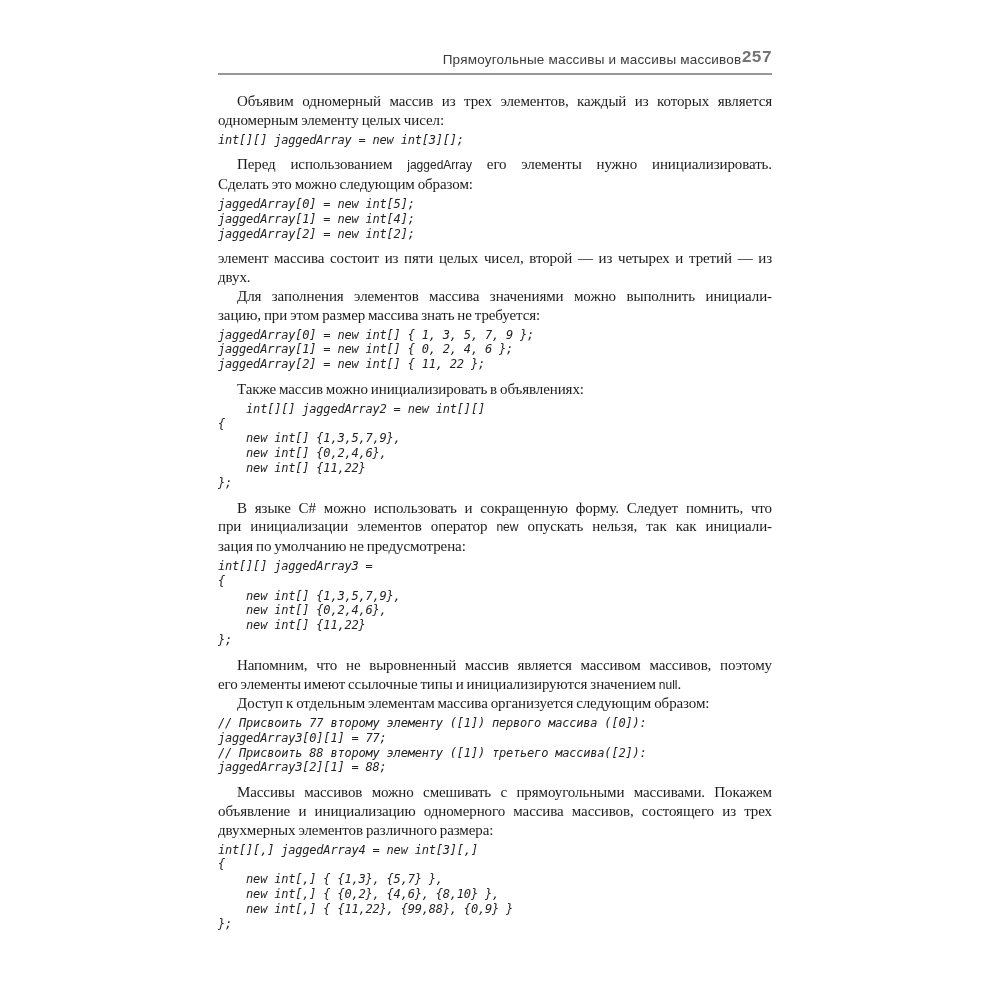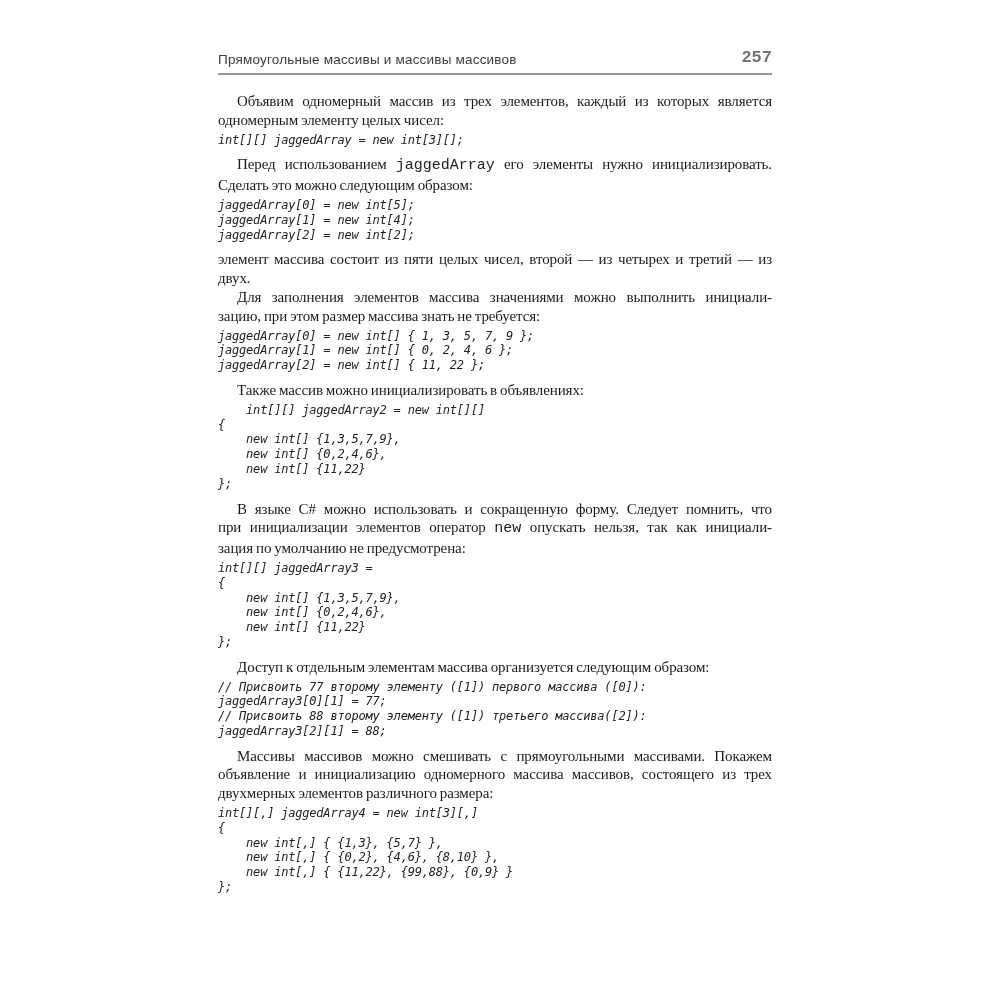--- a/index.html
+++ b/index.html
@@ -16,21 +16,21 @@
     overflow: hidden;
   }
   .page {
     position: absolute;
     left: 218px;
     top: 48px;
     width: 554px;
   }
   .page-header {
     display: flex;
-    justify-content: space-between;
+    justify-content: flex-end;
     align-items: flex-end;
     padding-bottom: 6px;
     border-bottom: 2px solid #989898;
   }
   .running-title {
     font-family: "Liberation Sans", sans-serif;
     font-size: 13.5px;
     color: #3c3c3c;
     letter-spacing: 0.2px;
   }
@@ -59,22 +59,22 @@
   .code-line {
     font-family: "DejaVu Sans Mono", monospace;
     font-size: 12px;
     line-height: 14.8px;
     white-space: pre;
     color: #222222;
     letter-spacing: -0.2px;
     font-style: italic;
   }
   .inline-code {
-    font-family: Liberation Mono, monospace;
-    font-size: 15px;
+    font-family: Liberation Sans, sans-serif;
+    font-size: 12px;
     letter-spacing: 0;
     word-spacing: 0;
     color: #222222;
   }
 </style>
 </head>
 <body>
 
 <div class="page">
   <div class="page-header">
@@ -129,20 +129,24 @@
       </div>
       <div class="code-block">
         <div class="code-line">int[][] jaggedArray3 =</div>
         <div class="code-line">{</div>
         <div class="code-line">    new int[] {1,3,5,7,9},</div>
         <div class="code-line">    new int[] {0,2,4,6},</div>
         <div class="code-line">    new int[] {11,22}</div>
         <div class="code-line">};</div>
       </div>
       <div class="paragraph">
+        <div class="text-line first jst">Напомним, что не выровненный массив является массивом массивов, поэтому</div>
+        <div class="text-line">его элементы имеют ссылочные типы и инициализируются значением <span class="inline-code">null</span>.</div>
+      </div>
+      <div class="paragraph">
         <div class="text-line first">Доступ к отдельным элементам массива организуется следующим образом:</div>
       </div>
       <div class="code-block">
         <div class="code-line">// Присвоить 77 второму элементу ([1]) первого массива ([0]):</div>
         <div class="code-line">jaggedArray3[0][1] = 77;</div>
         <div class="code-line">// Присвоить 88 второму элементу ([1]) третьего массива([2]):</div>
         <div class="code-line">jaggedArray3[2][1] = 88;</div>
       </div>
       <div class="paragraph">
         <div class="text-line first jst">Массивы массивов можно смешивать с прямоугольными массивами. Покажем</div>

